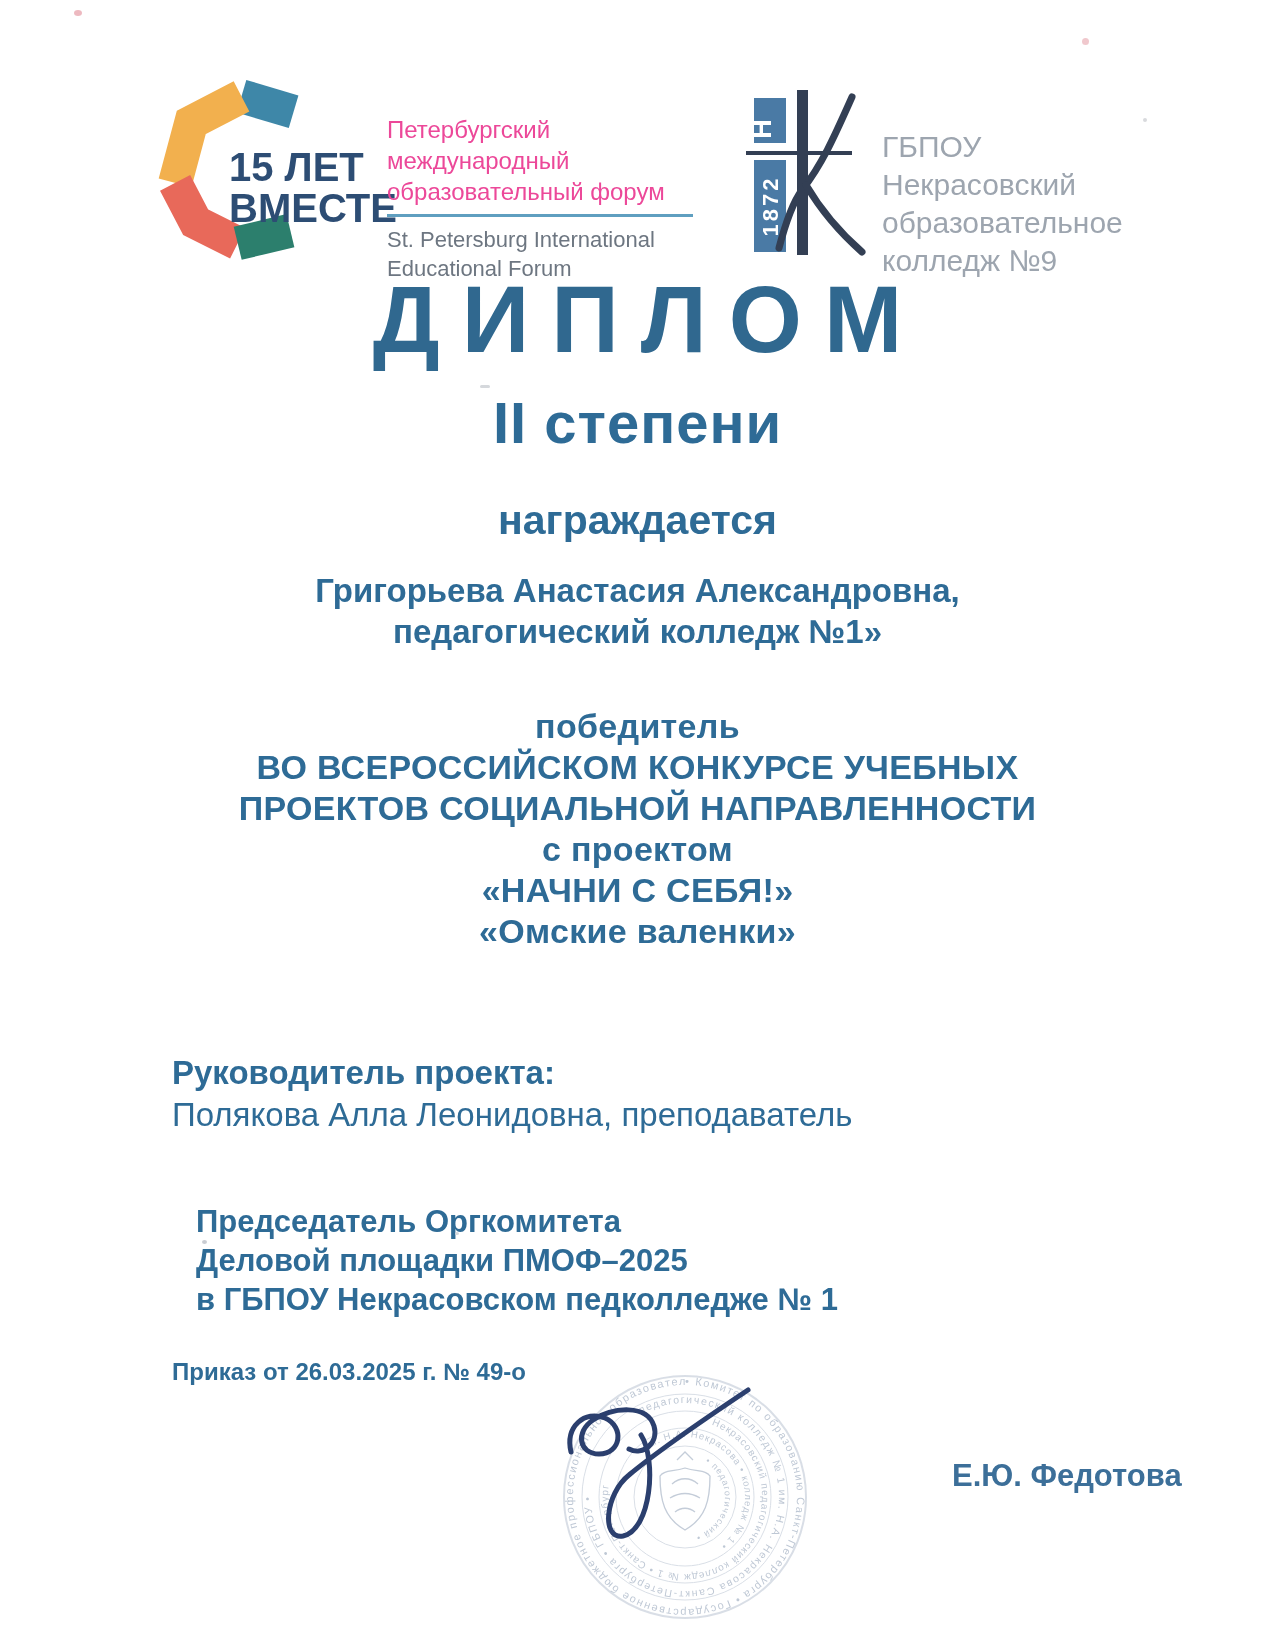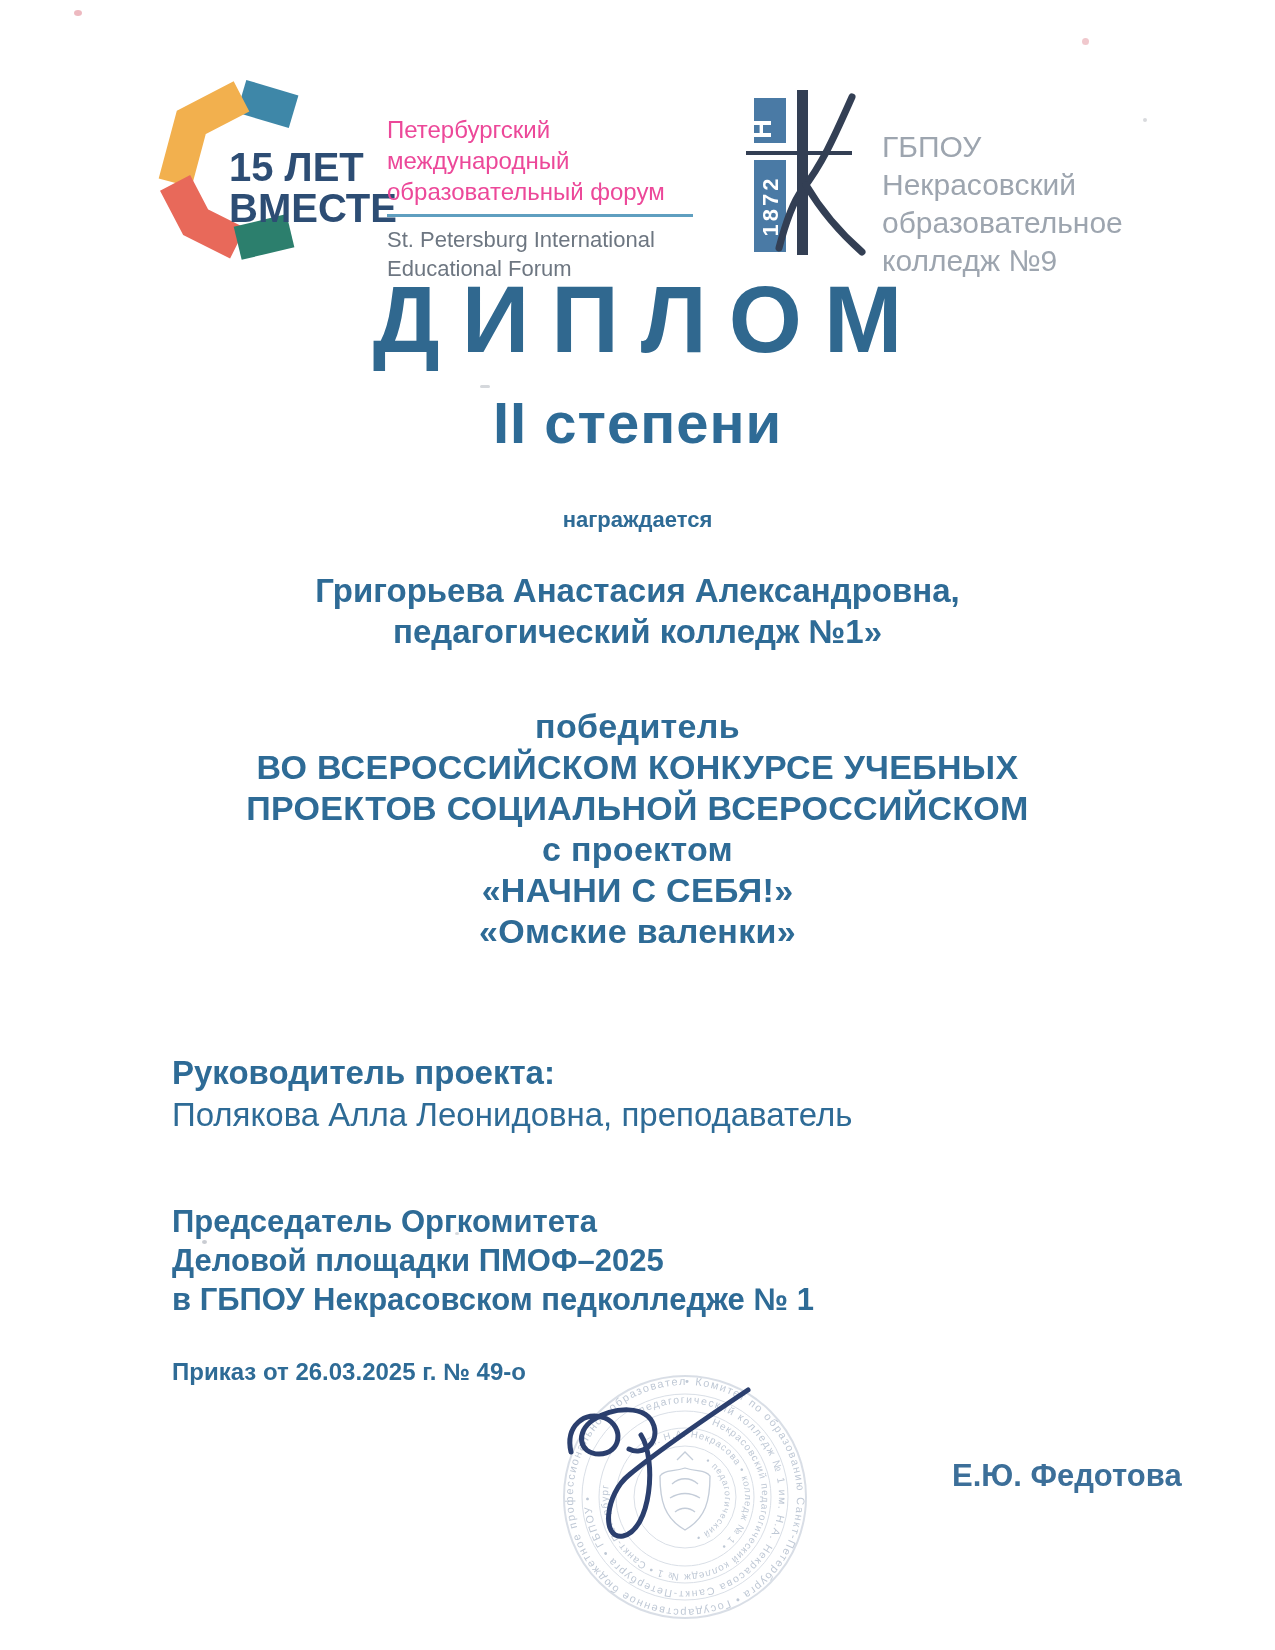--- a/index.html
+++ b/index.html
@@ -30,28 +30,28 @@
   }
   
   .center{text-align:center;color:#2e6b96;}
   .diploma-title{
     margin:0;padding-top:272px;
     font-size:94px;line-height:96px;font-weight:bold;
     letter-spacing:22px;text-indent:22px;
     color:#30688f;
   }
   .degree{margin-top:24px;font-size:58px;line-height:62px;font-weight:bold;letter-spacing:1px;}
-  .awarded{margin-top:46px;font-size:22px;line-height:40px;font-weight:bold;}
+  .awarded{margin-top:46px;font-size:41px;line-height:40px;font-weight:bold;}
   .recipient{margin-top:30px;font-size:33px;line-height:41px;font-weight:bold;}
   .result{margin-top:54px;font-size:34px;line-height:41px;font-weight:bold;letter-spacing:.3px;}
   
   .leftcol{margin-left:172px;text-align:left;color:#2e6b96;}
   .supervisor{margin-top:100px;font-size:33px;line-height:42px;}
   .supervisor .lbl{font-weight:bold;}
-  .committee{margin-top:66px;font-size:31px;line-height:39px;font-weight:bold;}
+  .committee{margin-top:66px;font-size:31px;line-height:39px;font-weight:bold;margin-left:24px;}
   .director{margin-top:66px;font-size:31px;line-height:38px;font-weight:bold;}
   .order{margin-top:38px;font-size:24px;line-height:30px;font-weight:bold;}
   .signer{
     position:absolute;left:952px;top:1458px;
     font-size:31px;font-weight:bold;color:#3c6f99;white-space:nowrap;
   }
   
   .stamp{position:absolute;left:560px;top:1372px;width:250px;height:250px;filter:blur(.3px);opacity:.9;}
   .signature{position:absolute;left:555px;top:1372px;width:210px;height:200px;}
   
@@ -106,21 +106,21 @@
     <div class="awarded">награждается</div>
 
     <div class="recipient">
       <div>Григорьева Анастасия Александровна,</div>
       <div>педагогический колледж №1»</div>
     </div>
 
     <div class="result">
       <div>победитель</div>
       <div>ВО ВСЕРОССИЙСКОМ КОНКУРСЕ УЧЕБНЫХ</div>
-      <div>ПРОЕКТОВ СОЦИАЛЬНОЙ ВСЕРОССИЙСКОМ</div>
+      <div>ПРОЕКТОВ СОЦИАЛЬНОЙ НАПРАВЛЕННОСТИ</div>
       <div>с проектом</div>
       <div>«НАЧНИ С СЕБЯ!»</div>
       <div>«Омские валенки»</div>
     </div>
   </div>
 
   <div class="leftcol">
     <div class="supervisor">
       <div class="lbl">Руководитель проекта:</div>
       <div>Полякова Алла Леонидовна, преподаватель</div>

